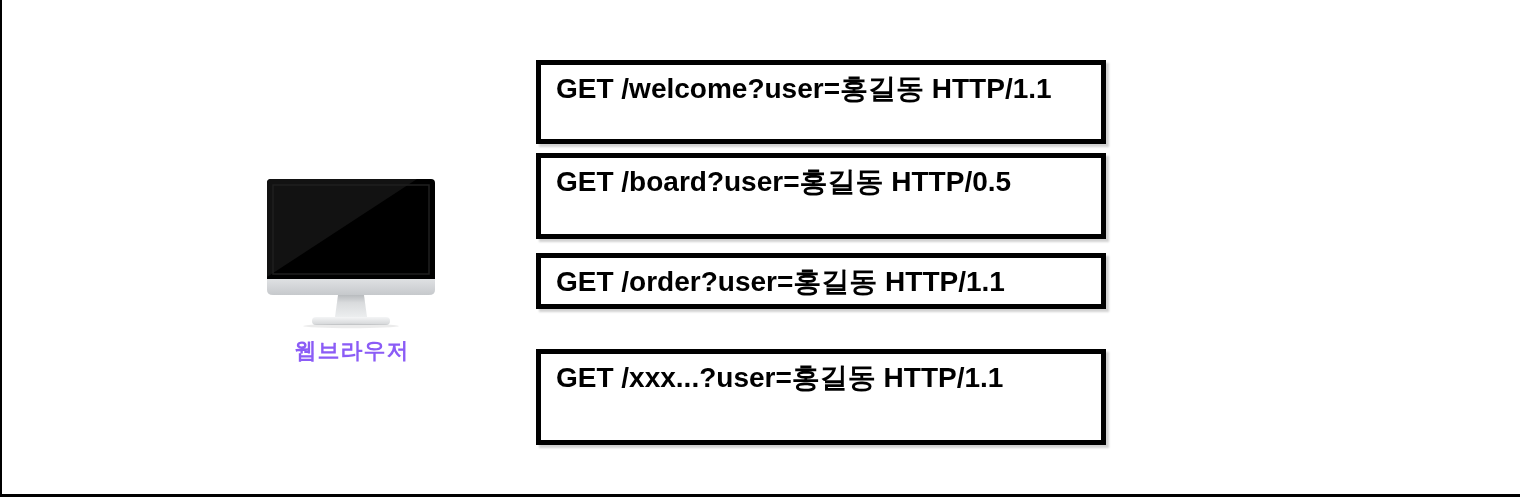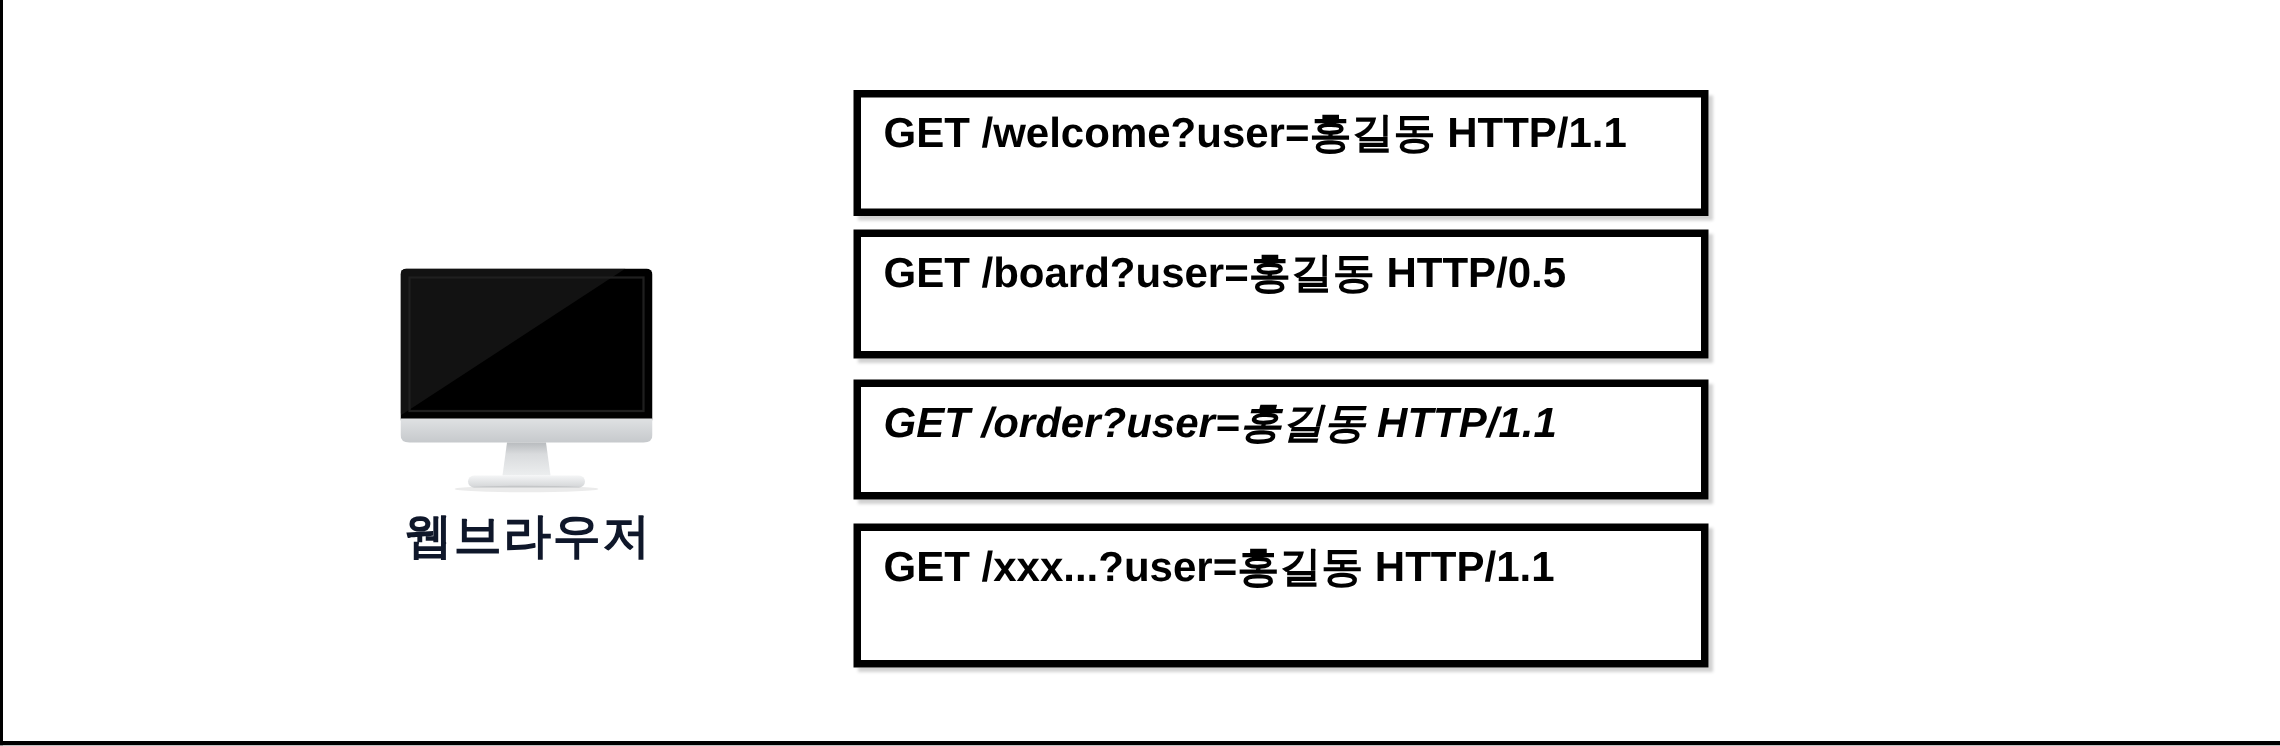--- a/index.html
+++ b/index.html
@@ -31,49 +31,49 @@
     display: block;
     width: 168px;
     height: 150px;
   }
   .browser-label {
     position: absolute;
     left: 245px;
     top: 336px;
     width: 210px;
     text-align: center;
-    font-size: 32px;
+    font-size: 22px;
     font-weight: 700;
-    color: #0f172a;
+    color: #8b5cf6;
     letter-spacing: 1px;
     white-space: nowrap;
   }
 
   
   .req-box {
     position: absolute;
-    left: 567px;
+    left: 534px;
     width: 570px;
     box-sizing: border-box;
     border: 5px solid #000000;
     background: #ffffff;
     box-shadow: 3px 3px 2px rgba(0,0,0,0.18);
   }
   .req-box .req-text {
     display: block;
     padding: 8px 8px 0 15px;
     font-size: 28px;
     font-weight: 700;
     line-height: 1.15;
     color: #000000;
     white-space: nowrap;
   }
   .req-box-1 { top: 60px;  height: 84px; }
   .req-box-2 { top: 153px; height: 86px; }
-  .req-box-3 { top: 253px; height: 80px; font-style: italic; }
+  .req-box-3 { top: 253px; height: 56px; }
   .req-box-4 { top: 349px; height: 96px; }
 </style>
 </head>
 <body>
 
 <div class="canvas">
 
   <div class="browser-figure">
     <svg class="monitor-icon" viewBox="0 0 168 150" xmlns="http://www.w3.org/2000/svg" aria-hidden="true">
       <defs>

